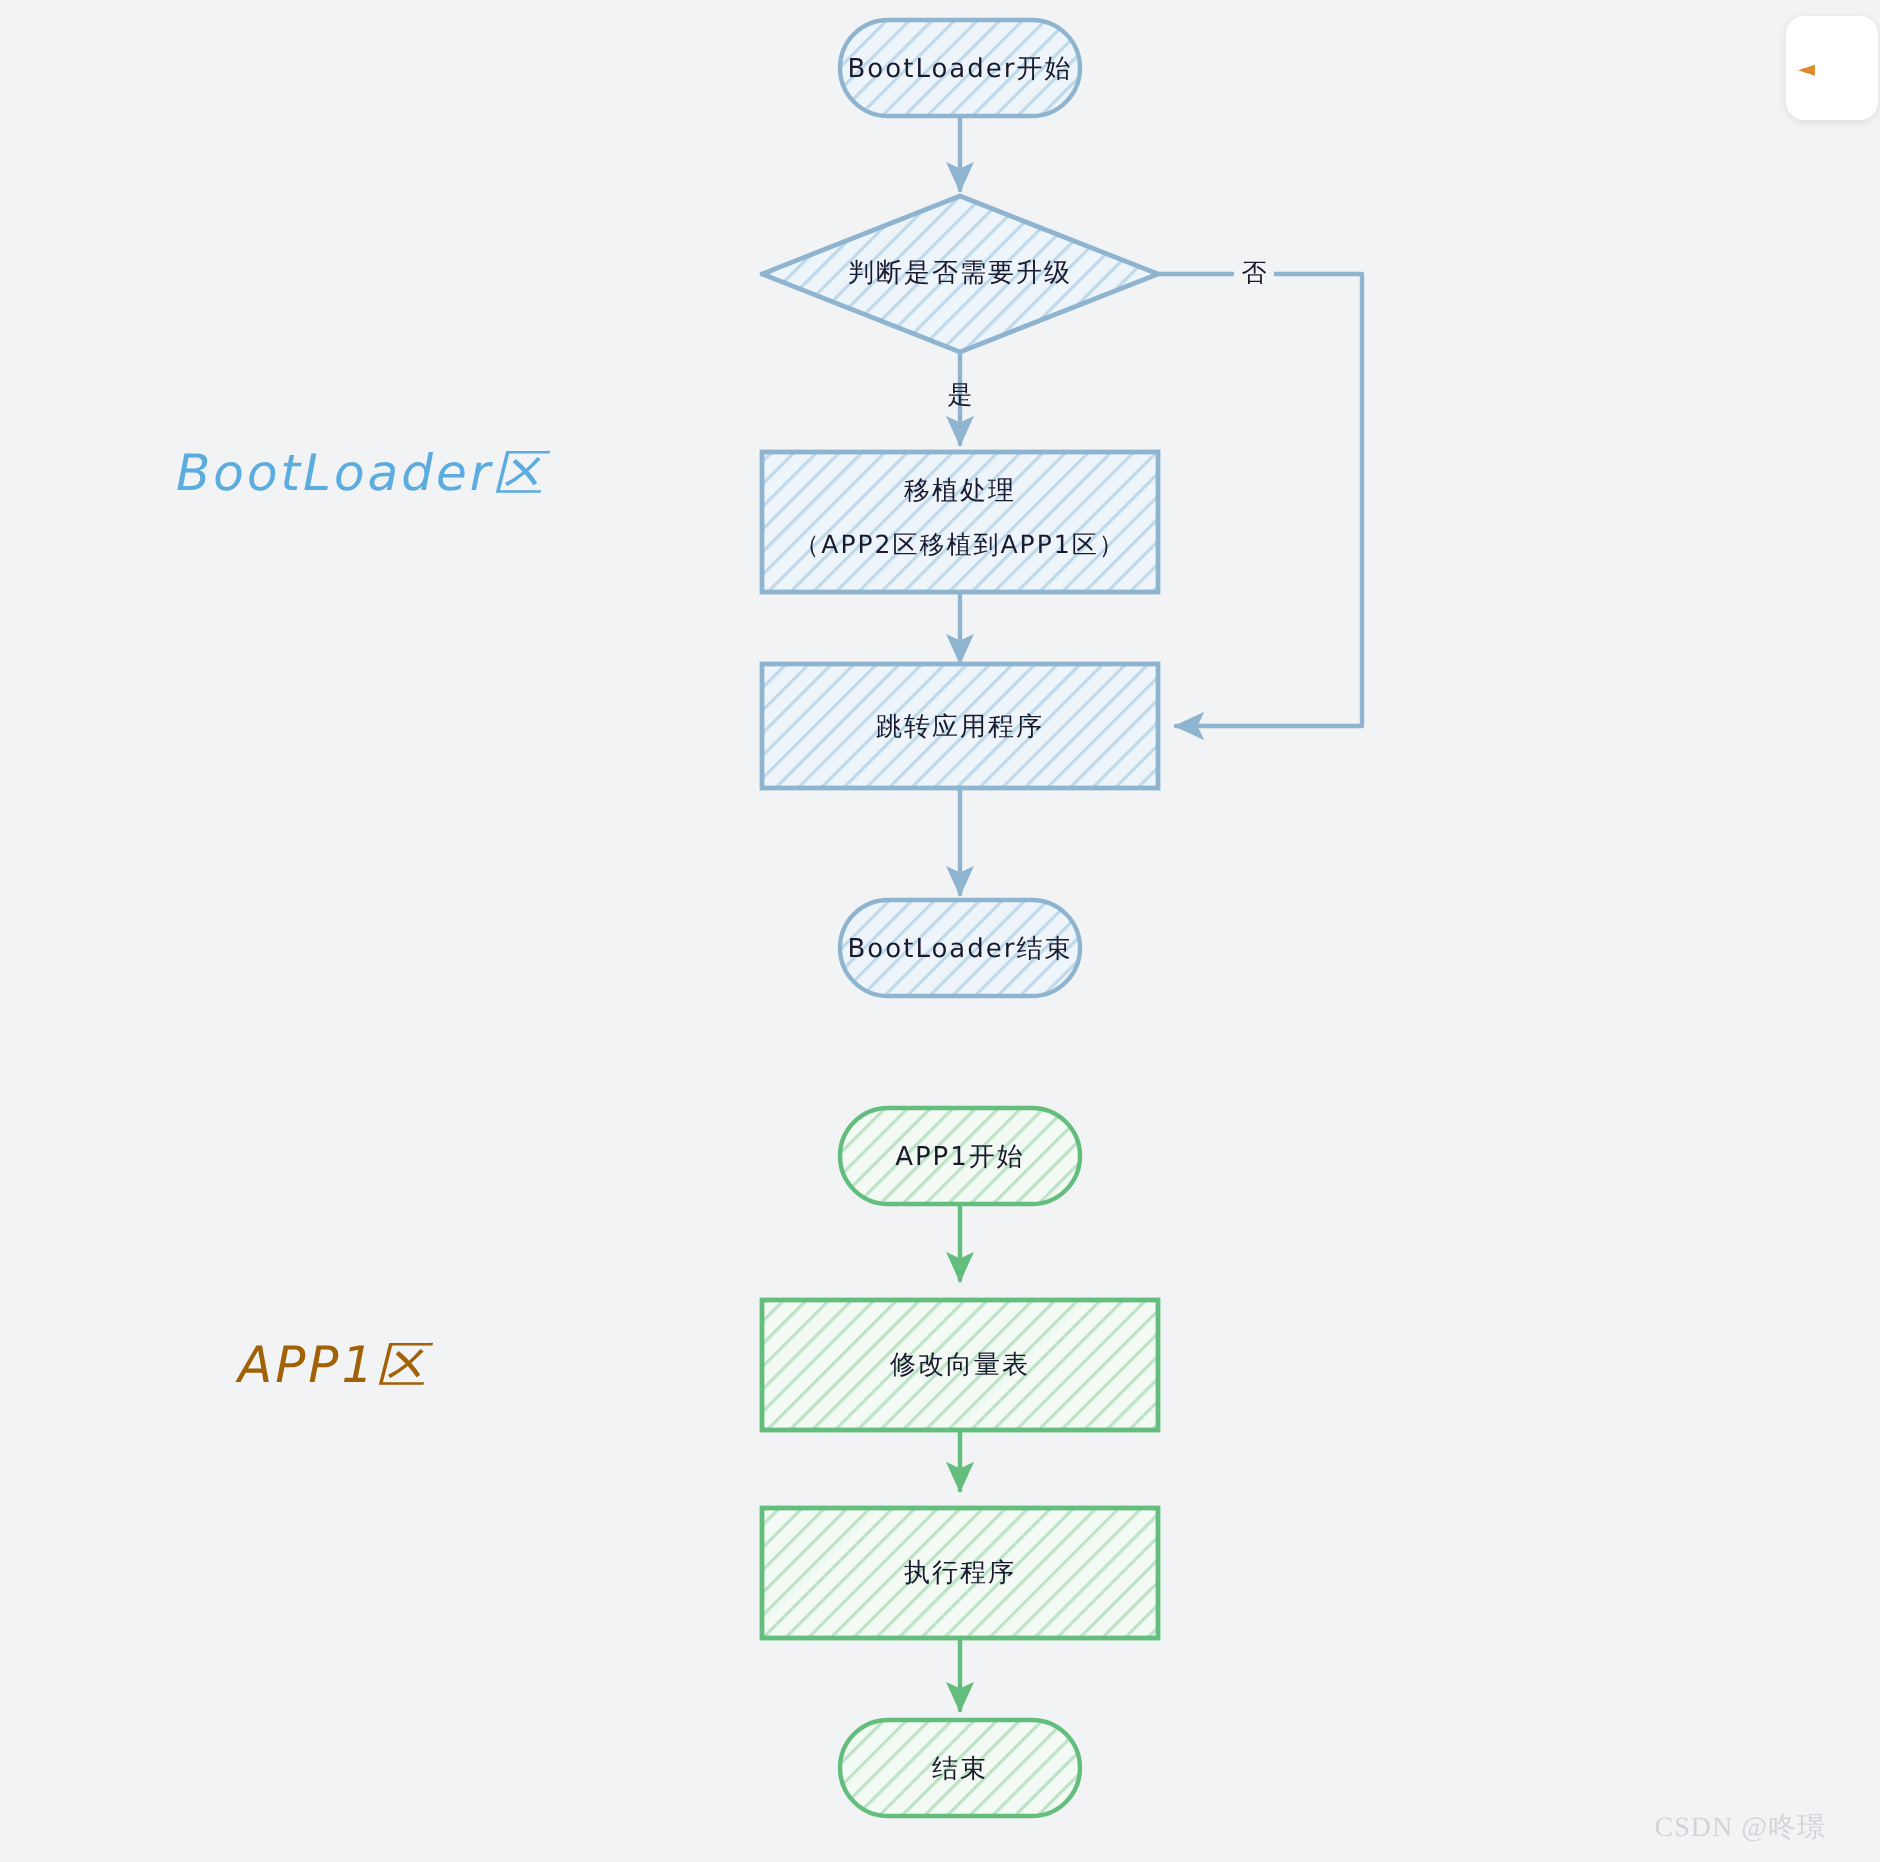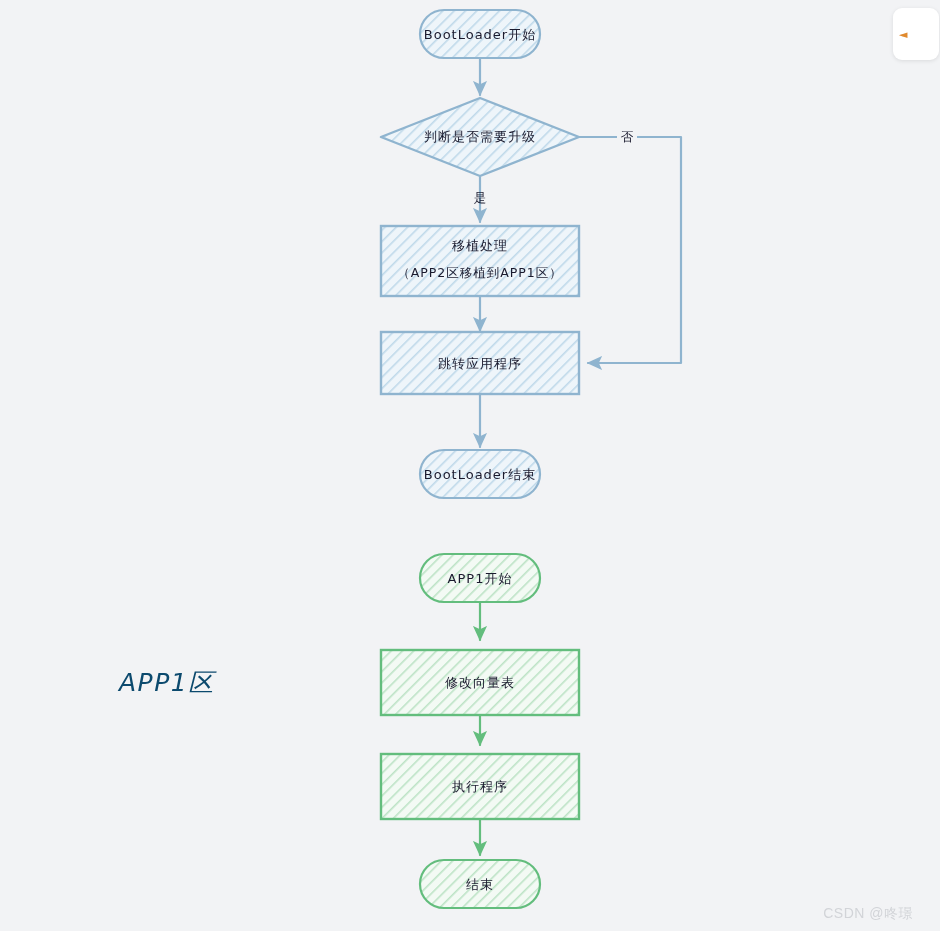--- a/index.html
+++ b/index.html
@@ -55,27 +55,27 @@
     user-select: none;
   }
   #label-bootloader {
     left: 88px;
     top: 220px;
     color: #5cace0;
   }
   #label-app1 {
     left: 119px;
     top: 666px;
-    color: #0c4a6e;
+    color: #a16207;
   }
   #watermark {
     position: absolute;
     right: 12px;
     bottom: 8px;
-    font-family: Liberation Sans, sans-serif;
+    font-family: Liberation Serif, serif;
     font-size: 14px;
     color: #d2d4d8;
     letter-spacing: 0.5px;
     user-select: none;
   }
   #corner-panel {
     position: absolute;
     right: -14px;
     top: 8px;
     width: 46px;
@@ -198,20 +198,21 @@
       <rect x="381" y="754" width="198" height="65" fill="url(#hatchGreen)" stroke="#63bd7d" stroke-width="2.4"></rect>
       <text class="node-text" x="480" y="787">执行程序</text>
     </g>
 
     <g>
       <rect x="420" y="860" width="120" height="48" rx="24" ry="24" fill="url(#hatchGreen)" stroke="#63bd7d" stroke-width="2.2"></rect>
       <text class="node-text" x="480" y="885">结束</text>
     </g>
   </svg>
 
+  <div class="section-label" id="label-bootloader">BootLoader区</div>
 
   <div class="section-label" id="label-app1">APP1区</div>
 
   <div id="corner-panel">
     <span class="glyph">◄</span>
   </div>
 
   <div id="watermark">CSDN @咚璟</div>
 
 </div>

